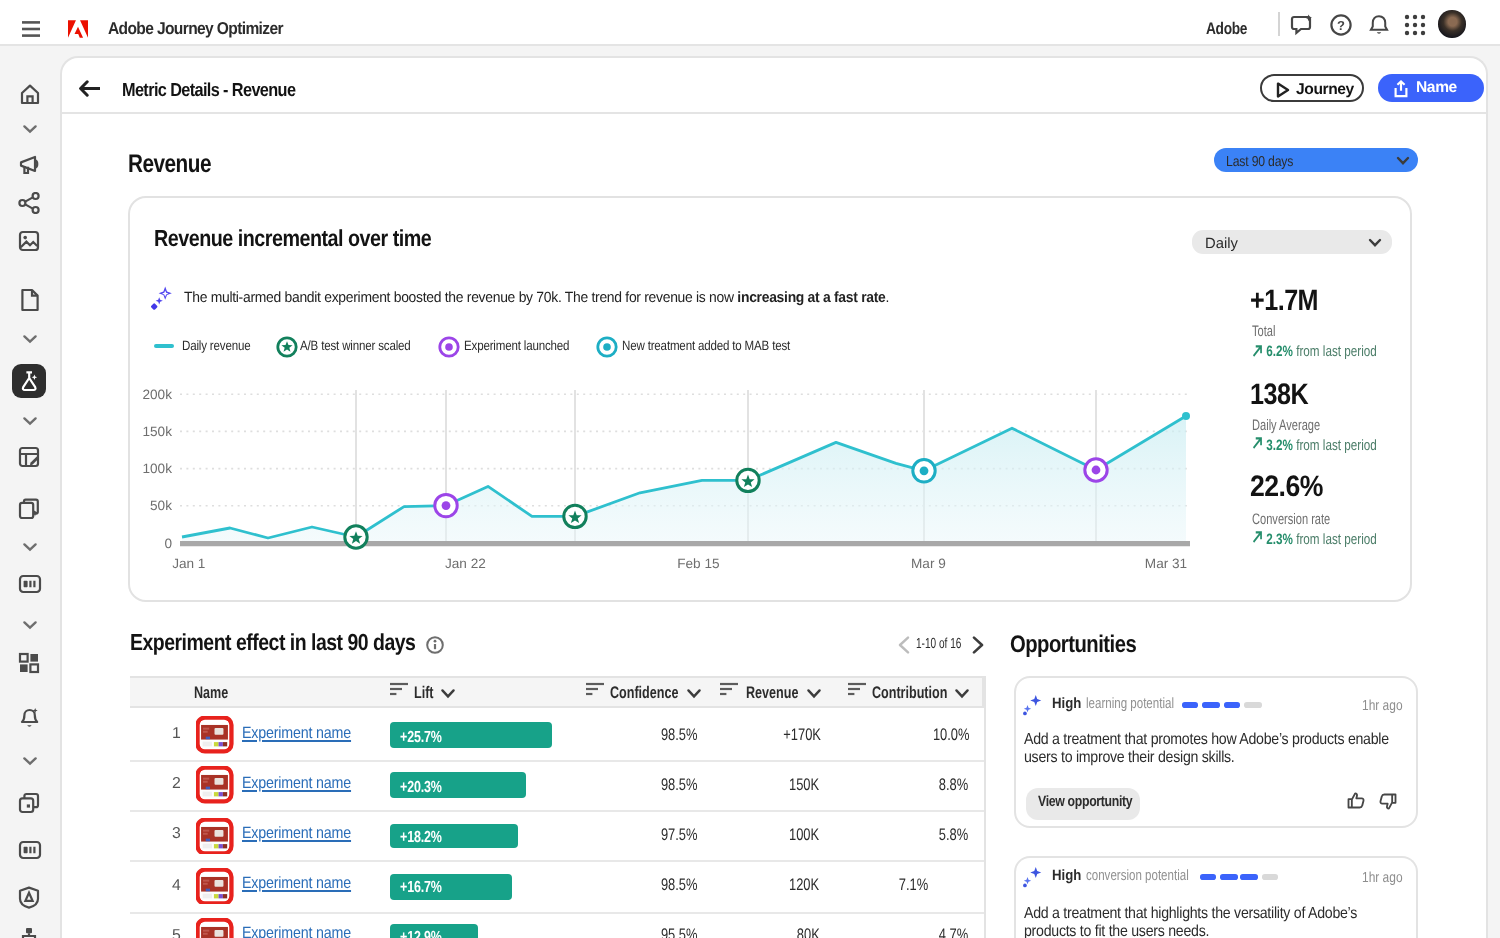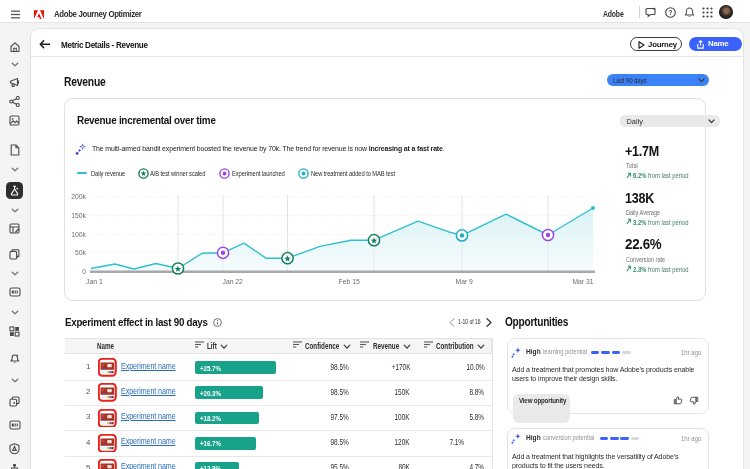--- a/index.html
+++ b/index.html
@@ -171,21 +171,21 @@
 <div class="abs" style="transform:scaleX(0.81);transform-origin:0 50%;left:63.5px;top:74px;font-size:12.8px;font-weight:700;color:#131313;letter-spacing:-0.3px;">Revenue</div>
 <div class="abs" style="left:607px;top:74.3px;width:102px;height:12.2px;background:#3b82f6;border-radius:6px;">
   <div class="abs" style="left:6px;top:2.2px;font-size:7.2px;color:#2c2c2c;letter-spacing:-0.1px;transform:scaleX(0.85);transform-origin:0 50%;white-space:nowrap;">Last 90 days</div>
   <svg class="abs" style="left:91px;top:3.9px" width="7" height="5" viewBox="0 0 7 5">
       <path d="M1 1 L3.5 3.6 L6 1" fill="none" stroke="#3c3c3c" stroke-width="1.2" stroke-linecap="round"></path>
     </svg>
 </div>
 
 <div class="abs" style="left:64px;top:98px;width:642px;height:202.5px;border:1px solid #e2e2e2;border-radius:9px;background:#fff;"></div>
 <div class="abs" style="transform:scaleX(0.852);transform-origin:0 50%;left:77px;top:113px;font-size:11.6px;font-weight:700;color:#131313;letter-spacing:-0.3px;">Revenue incremental over time</div>
-<div class="abs" style="left:595.5px;top:115px;width:100.5px;height:11.5px;background:#e9e9e9;border-radius:5.5px;margin-left:24px;">
+<div class="abs" style="left:595.5px;top:115px;width:100.5px;height:11.5px;background:#e9e9e9;border-radius:5.5px;">
   <div class="abs" style="left:7px;top:1.8px;font-size:7.4px;color:#2c2c2c;">Daily</div>
   <svg class="abs" style="left:88px;top:3.6px" width="7" height="5" viewBox="0 0 7 5">
       <path d="M1 1 L3.5 3.6 L6 1" fill="none" stroke="#3c3c3c" stroke-width="1.2" stroke-linecap="round"></path>
     </svg>
 </div>
 
 <svg class="abs" style="left:75px;top:142.5px" width="12" height="12" viewBox="0 0 12 12">
   <path d="M7.6 0.3l.9 2.4 2.4.9-2.4.9-.9 2.4-.9-2.4-2.4-.9 2.4-.9z" fill="#5247ef"></path>
   <path d="M7.6 2.2l.45 1.15 1.15.45-1.15.45-.45 1.15-.45-1.15-1.15-.45 1.15-.45z" fill="#fff"></path>
   <path d="M4.6 5.6l.5 1.3 1.3.5-1.3.5-.5 1.3-.5-1.3-1.3-.5 1.3-.5z" fill="#5247ef"></path>
@@ -480,21 +480,21 @@
   <circle cx="1.6" cy="10.6" r="1" fill="#3d55e0"></circle>
 </svg>
 <div class="abs" style="transform:scaleX(0.88);transform-origin:0 50%;left:526.2px;top:347.3px;font-size:7.5px;font-weight:700;color:#2c2c2c;">High</div>
 <div class="abs" style="transform:scaleX(0.77);transform-origin:0 50%;left:542.5px;top:347.3px;font-size:7.5px;color:#909090;white-space:nowrap;">learning potential</div>
 <div class="abs" style="left:590.7px;top:351.4px;width:8.7px;height:2.2px;background:#3b63fb;border-radius:1.4px;"></div>
 <div class="abs" style="left:601.1px;top:351.4px;width:8.7px;height:2.2px;background:#3b63fb;border-radius:1.4px;"></div>
 <div class="abs" style="left:611.5px;top:351.4px;width:8.7px;height:2.2px;background:#3b63fb;border-radius:1.4px;"></div>
 <div class="abs" style="left:621.9px;top:351.4px;width:8.7px;height:2.2px;background:#d9d9d9;border-radius:1.4px;"></div>
 <div class="abs" style="left:681.4px;top:347.6px;font-size:7.3px;color:#8e8e8e;white-space:nowrap;transform:scaleX(0.82);transform-origin:0 50%;">1hr ago</div>
 <div class="abs" style="left:512px;top:366px;font-size:8px;color:#2c2c2c;line-height:8.7px;letter-spacing:-0.15px;white-space:nowrap;transform:scaleX(0.885);transform-origin:0 0;">Add a treatment that promotes how Adobe’s products enable<br>users to improve their design skills.</div>
-<div class="abs" style="left:512.5px;top:393.5px;width:57.5px;height:29px;background:#e9e9e9;border-radius:6px;">
+<div class="abs" style="left:512.5px;top:393.5px;width:57.5px;height:16px;background:#e9e9e9;border-radius:6px;">
   <div class="abs" style="left:6px;top:2.2px;font-size:7.5px;font-weight:700;color:#2c2c2c;letter-spacing:-0.2px;white-space:nowrap;transform:scaleX(0.82);transform-origin:0 50%;">View opportunity</div>
 </div>
 <svg class="abs" style="left:672.5px;top:394.5px" width="10" height="10" viewBox="0 0 12 12">
   <path d="M1.5 5.5h2v5h-2zM3.5 10V5.8l2-3.8c.8 0 1.3.6 1.1 1.5L6.2 5h3.2c.8 0 1.3.7 1.1 1.4l-.8 3c-.2.9-.8 1.1-1.5 1.1H3.5z" fill="none" stroke="#464646" stroke-width="1.1" stroke-linejoin="round"></path>
 </svg>
 <svg class="abs" style="left:689px;top:395.5px" width="10" height="10" viewBox="0 0 12 12">
   <g transform="rotate(180 6 6)">
       <path d="M1.5 5.5h2v5h-2zM3.5 10V5.8l2-3.8c.8 0 1.3.6 1.1 1.5L6.2 5h3.2c.8 0 1.3.7 1.1 1.4l-.8 3c-.2.9-.8 1.1-1.5 1.1H3.5z" fill="none" stroke="#464646" stroke-width="1.1" stroke-linejoin="round"></path>
     </g>
 </svg>

